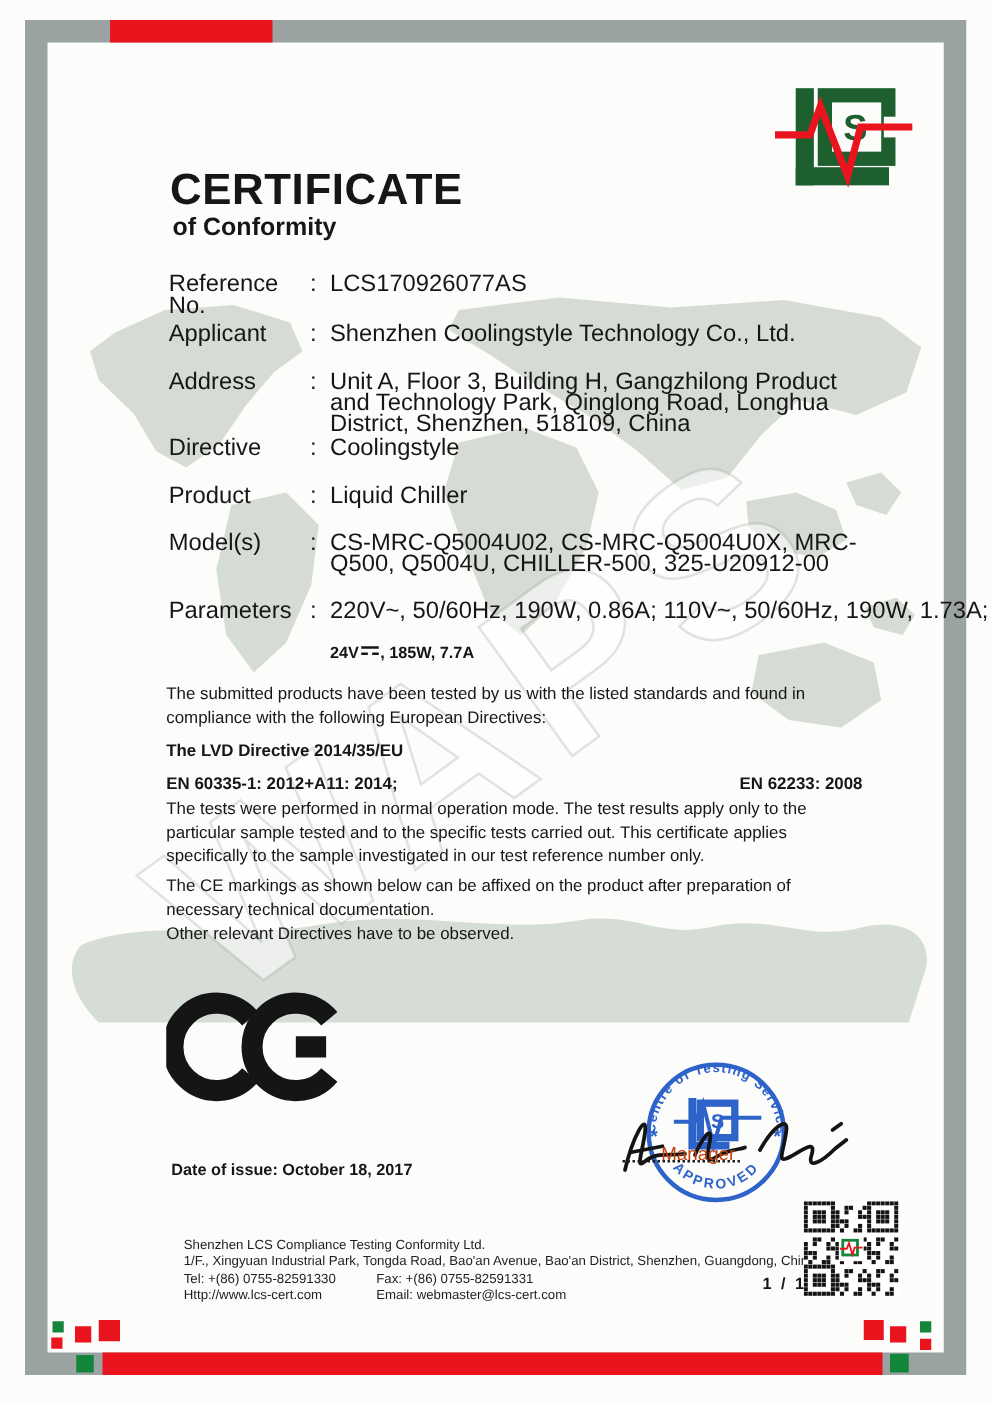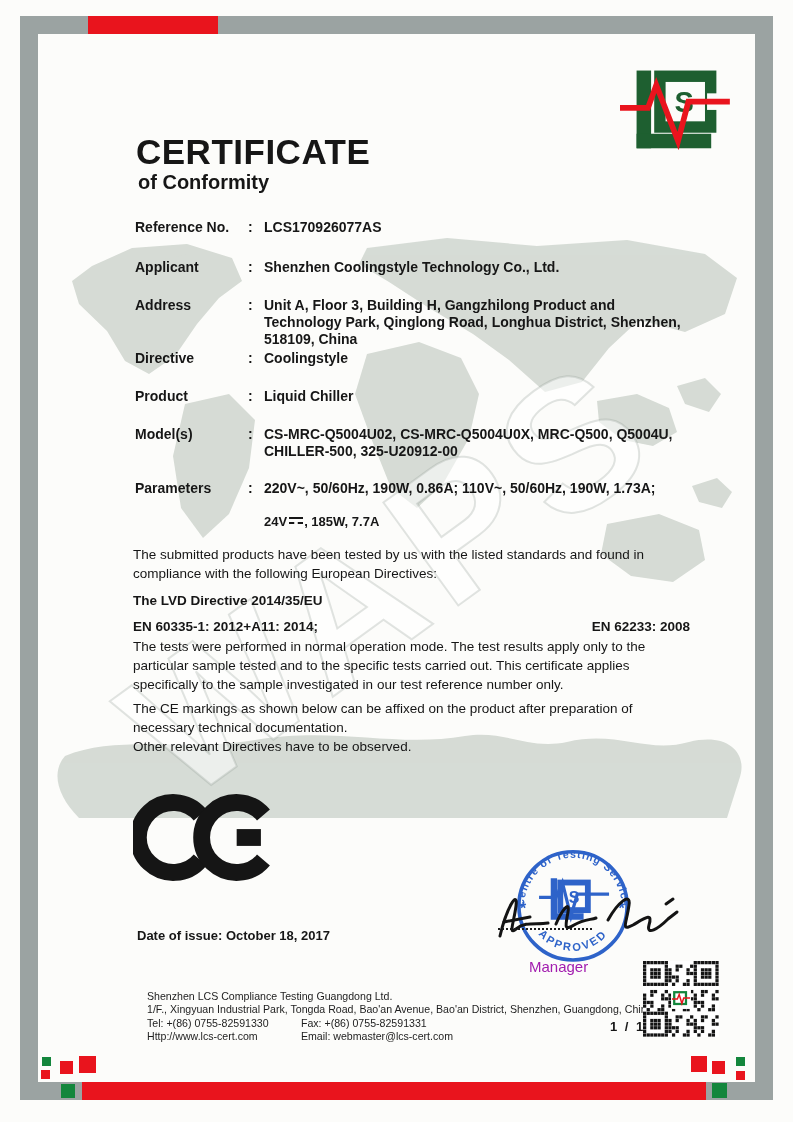--- a/index.html
+++ b/index.html
@@ -36,21 +36,21 @@
   .frame-red-bottom{position:absolute;left:82px;top:1082px;width:624px;height:18px;background:var(--accent_red);z-index:4;}
   .sq{position:absolute;z-index:5;}
 
   
   .title{position:absolute;left:136px;top:132px;font-size:35px;font-weight:bold;letter-spacing:0.5px;z-index:4;}
   .subtitle{position:absolute;left:138px;top:171px;font-size:20px;font-weight:bold;z-index:4;text-align:right;}
   .lcs-logo{position:absolute;left:620px;top:64px;width:114px;height:96px;z-index:4;}
 
   
   .field-row{position:absolute;left:135px;width:560px;display:flex;z-index:4;
-    font-size:14px;font-weight:bold;line-height:17px;}
+    font-size:19px;font-weight:normal;line-height:17px;}
   .flabel{width:113px;flex:none;}
   .fcolon{width:16px;flex:none;}
   .fvalue{width:450px;}
   .fvalue.nowrap{white-space:nowrap;width:auto;}
   .param-line2{position:absolute;left:264px;top:514px;font-size:13px;font-weight:bold;z-index:4;}
   .dc-symbol{display:inline-block;position:relative;width:17px;height:12px;vertical-align:-1px;}
   .dc-symbol .dc-top{position:absolute;left:2px;top:2px;width:14px;border-top:2.6px solid var(--ink);}
   .dc-symbol .dc-bottom{position:absolute;left:2px;top:7px;width:14px;border-top:2.6px dashed var(--ink);}
 
   
@@ -65,21 +65,21 @@
   .date-line{position:absolute;left:137px;top:928px;font-size:13px;font-weight:bold;z-index:4;}
 
   
   .stamp{position:absolute;left:503px;top:838px;width:140px;height:140px;z-index:4;}
   .stamp-arc{font-size:10px;font-weight:bold;letter-spacing:1px;fill:var(--stamp_blue);}
   .stamp-arc-b{font-size:10.5px;font-weight:bold;letter-spacing:2px;fill:var(--stamp_blue);}
   .stamp-star{font-size:15px;font-weight:bold;fill:var(--stamp_blue);}
   .stamp-s{font-size:15px;font-weight:bold;fill:var(--stamp_blue);text-anchor:middle;}
   .signature{position:absolute;left:490px;top:878px;width:196px;height:72px;z-index:6;}
   .sig-dots{position:absolute;left:498px;top:928px;width:94px;border-bottom:2.4px dotted #1c1c1c;z-index:6;}
-  .sig-title{position:absolute;left:529px;top:958px;font-size:15px;color:#a21caf;z-index:6;}
+  .sig-title{position:absolute;left:529px;top:915px;font-size:15px;color:#c2410c;z-index:6;}
 
   
   .footer{position:absolute;left:147px;top:990px;font-size:10.6px;line-height:13.4px;z-index:4;color:#1d1d1d;}
   .footer .col-a{display:inline-block;width:151px;}
   .page-num{position:absolute;left:610px;top:1019px;font-size:13px;font-weight:bold;letter-spacing:2px;z-index:4;}
   .qr{position:absolute;left:643px;top:961px;width:76px;height:76px;z-index:4;}
 </style>
 </head>
 <body>
 
@@ -219,21 +219,21 @@
       <path d="M14,44 L40,39"></path>
       <path d="M66,46 C72,32 80,22 78,34 C76,46 73,54 84,47 C94,41 101,42 106,40"></path>
       <path d="M118,42 C128,24 141,14 139,27 C137,44 130,54 143,47 C155,40 163,34 159,47 C156,58 168,51 178,41 L187,34"></path>
       <path d="M176,26 L183,21"></path>
     </g>
   </svg>
   <div class="sig-dots"></div>
   <div class="sig-title">Manager</div>
 
   <div class="footer">
-    <div>Shenzhen LCS Compliance Testing Guangdong Ltd.</div>
+    <div>Shenzhen LCS Compliance Testing Conformity Ltd.</div>
     <div>1/F., Xingyuan Industrial Park, Tongda Road, Bao'an Avenue, Bao'an District, Shenzhen, Guangdong, China</div>
     <div>
       <span class="col-a">Tel: +(86) 0755-82591330</span>
       <span>Fax: +(86) 0755-82591331</span>
     </div>
     <div>
       <span class="col-a">Http://www.lcs-cert.com</span>
       <span>Email: webmaster@lcs-cert.com</span>
     </div>
   </div>

